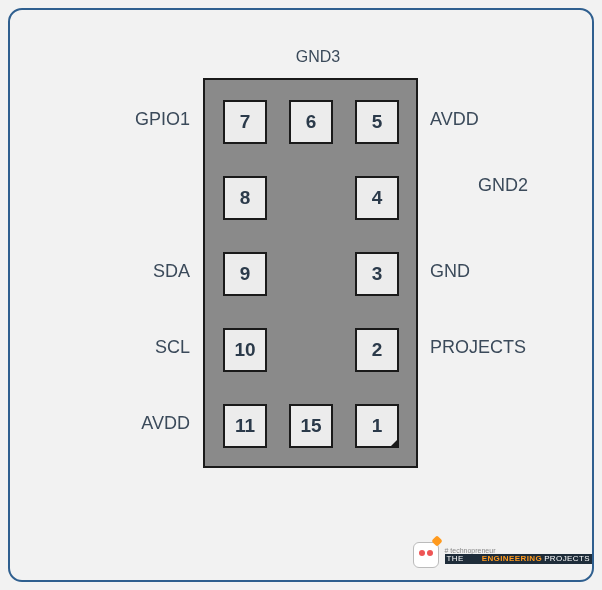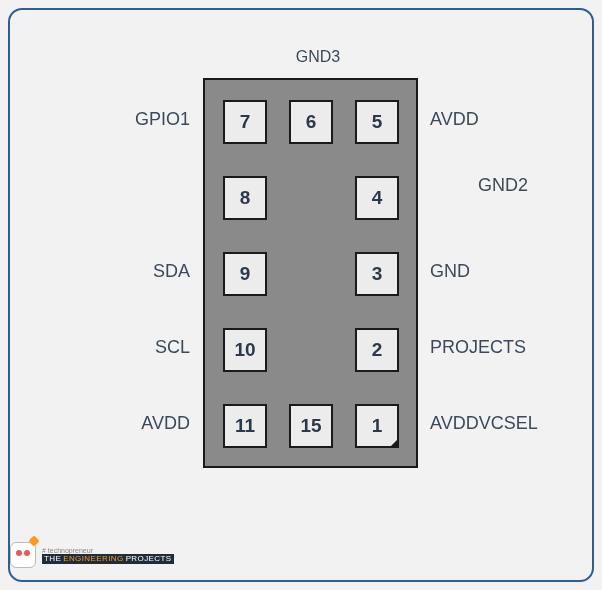--- a/index.html
+++ b/index.html
@@ -66,21 +66,21 @@
     color: #3b4a5a;
     white-space: nowrap;
   }
   .side-label.left { text-align: right; }
   .side-label.right { text-align: left; }
   .logo {
     position: absolute;
     bottom: 12px;
     left: 0; width: 100%;
     display: flex;
-    justify-content: flex-start;
+    justify-content: flex-end;
   }
   .logo-box {
     display: flex;
     align-items: center;
     gap: 6px;
     font-size: 10px;
   }
   .logo-robot {
     width: 26px; height: 26px;
     background: #fff;
@@ -108,21 +108,21 @@
   .logo-main {
     background: #1f2d3a;
     color: #fff;
     padding: 1px 2px;
     font-size: 8px;
     letter-spacing: 0.4px;
     display: inline-flex;
     gap: 2px;
     align-items: center;
   }
-  .logo-main .eng { color: #ff9a1e; font-weight: normal; }
+  .logo-main .eng { color: #ff9a1e; font-weight: bold; margin-left: 16px; }
 </style>
 </head>
 <body>
 
 <div class="outer-frame">
 
   <div class="top-label">GND3</div>
 
   <div class="chip">
 
@@ -145,21 +145,20 @@
 
   <div class="side-label left" style="left:60px; width:120px; top:99px;">GPIO1</div>
   <div class="side-label left" style="left:60px; width:120px; top:327px;">SCL</div>
   <div class="side-label left" style="left:60px; width:120px; top:251px;">SDA</div>
   <div class="side-label left" style="left:60px; width:120px; top:403px;">AVDD</div>
 
   <div class="side-label right" style="left:420px; top:99px;">AVDD</div>
   <div class="side-label right" style="left:420px; top:165px;margin-left:48px;">GND2</div>
   <div class="side-label right" style="left:420px; top:251px;">GND</div>
   <div class="side-label right" style="left:420px; top:327px;">PROJECTS</div>
-  <div class="side-label right" style="left:420px; top:403px;">AVDDVCSEL</div>
 
   <div class="logo">
     <div class="logo-box">
       <div class="logo-robot">
           <div class="logo-spark"></div>
         </div>
       <div class="logo-text">
         <span class="logo-tag"># technopreneur</span>
         <span class="logo-main">
           <span>THE</span>

